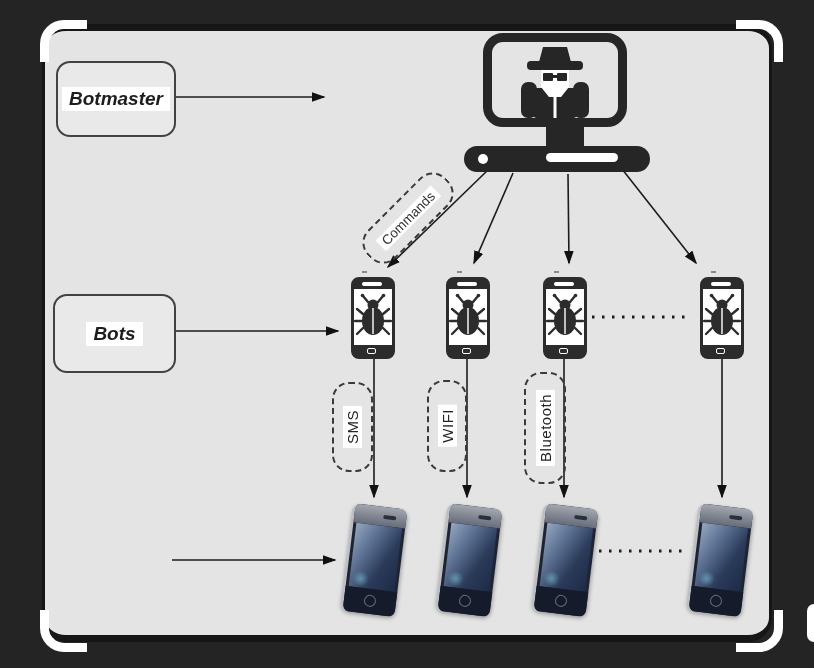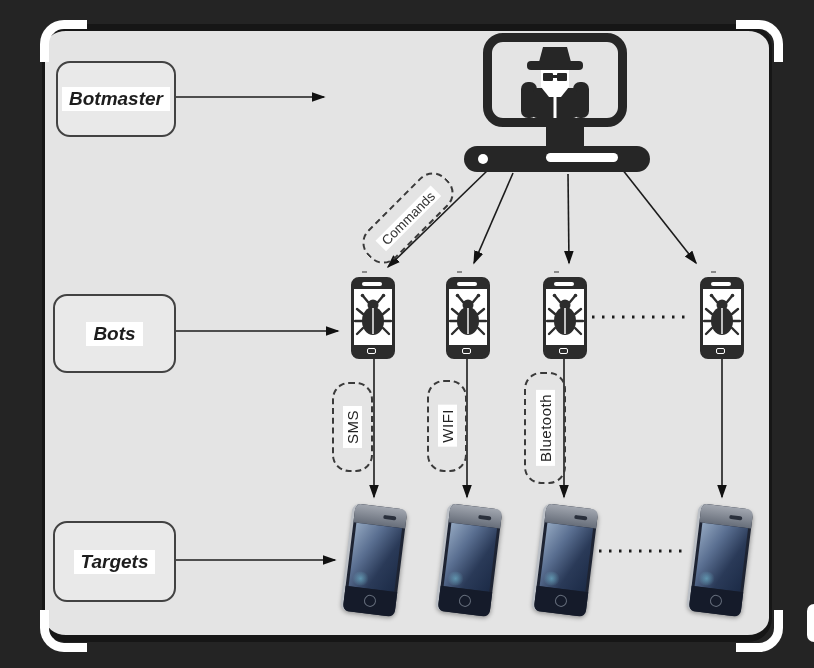--- a/index.html
+++ b/index.html
@@ -145,23 +145,20 @@
       <line x1="592" y1="317" x2="690" y2="317" stroke-width="3" stroke-dasharray="2.5 7.5"></line>
       <line x1="599" y1="551" x2="688" y2="551" stroke-width="3" stroke-dasharray="2.5 7.5"></line>
     </g>
   </svg>
 
   <div class="label-box box-botmaster">
     <span>Botmaster</span>
   </div>
   <div class="label-box box-bots">
     <span>Bots</span>
-  </div>
-  <div class="label-box box-targets">
-    <span>Targets</span>
   </div>
 
   <div class="laptop">
     <div class="monitor">
       <svg viewBox="0 0 126 76">
         <g fill="#262626">
           <rect x="29" y="40" width="16" height="36" rx="7"></rect>
           <rect x="81" y="40" width="16" height="36" rx="7"></rect>
           <rect x="41" y="46" width="44" height="30" rx="4"></rect>
         </g>

